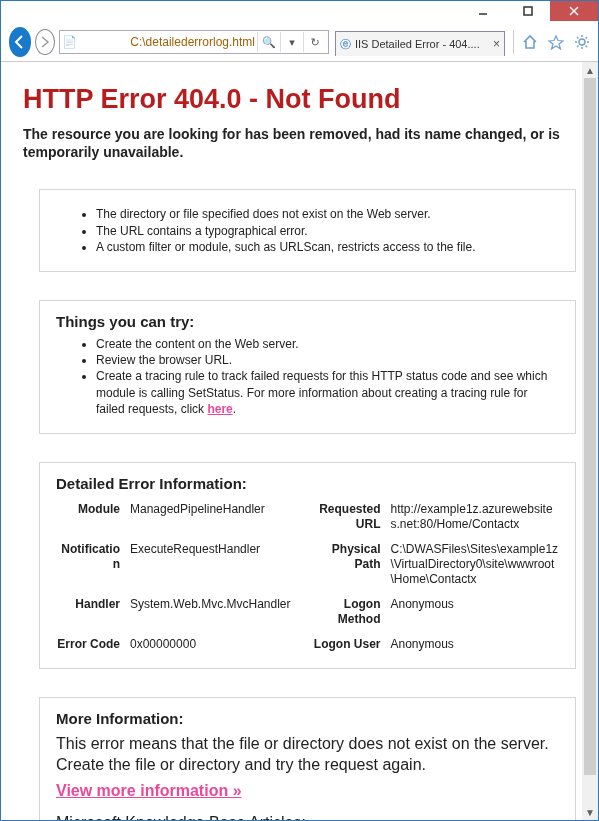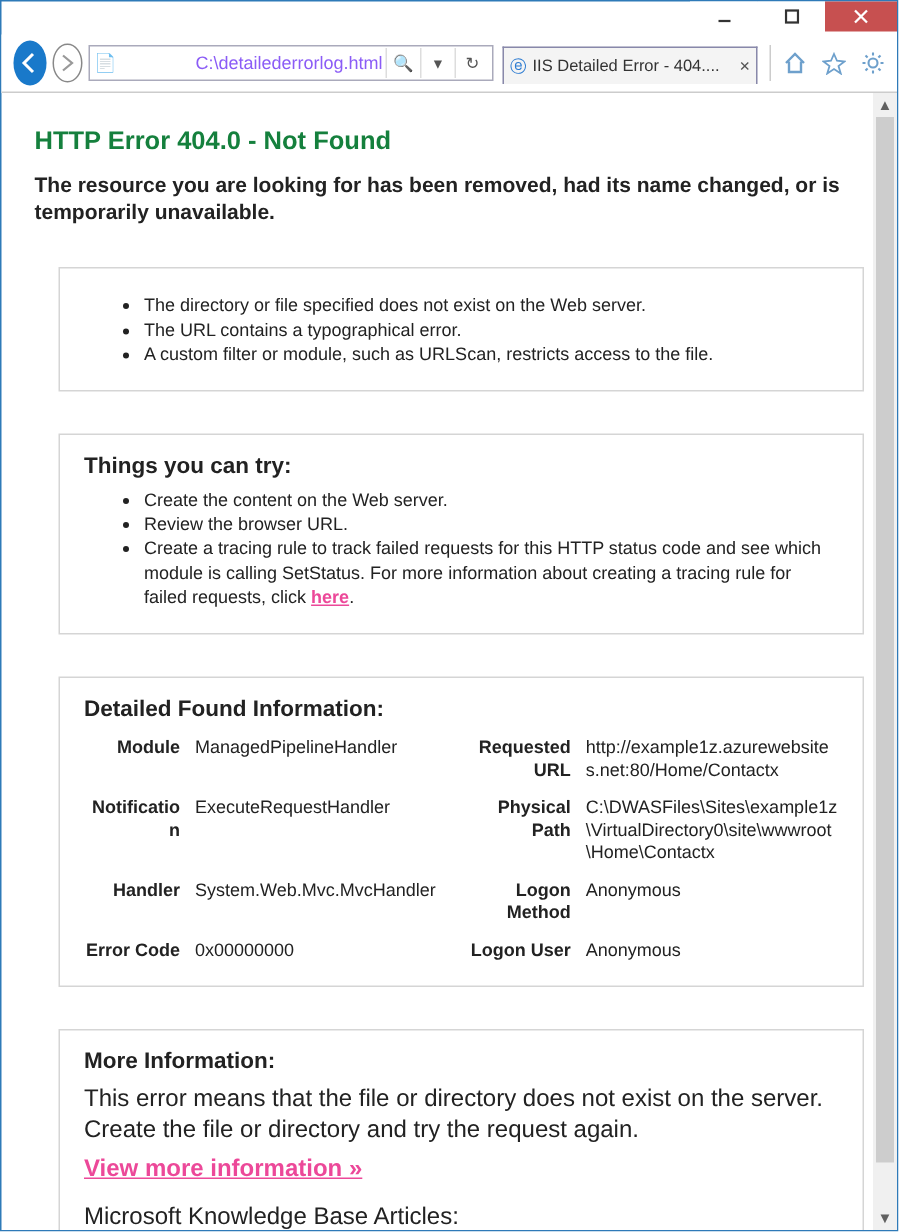--- a/index.html
+++ b/index.html
@@ -66,21 +66,21 @@
     height: 22px;
     background: #fff;
   }
   .addr-favicon {
     width: 20px; display:flex; align-items:center; justify-content:center;
     font-size: 12px;
   }
   .addr-url {
     flex: 1;
     font-size: 12px;
-    color: #8b5cf6;
+    color: #a16207;
     padding: 0 2px;
     white-space: nowrap; overflow: hidden; margin-left: 48px;
   }
   .addr-icons {
     display: flex; align-items: center;
     padding-right: 2px;
     gap: 0;
   }
   .addr-icons .ic {
     width: 22px; height: 20px;
@@ -133,22 +133,22 @@
     flex: 1;
     overflow-y: hidden;
     position: relative;
   }
   .page {
     padding: 22px 22px 12px 22px;
     font-size: 13px;
     color: #222;
   }
   h1.err {
-    color: #15803d;
-    font-size: 17px;
+    color: #b91c1c;
+    font-size: 27px;
     font-weight: bold;
     margin: 0 0 10px 0;
     font-family: "trebuchet MS", "Segoe UI", Arial, sans-serif;
   }
   .summary {
     font-weight: bold;
     font-size: 14px;
     margin: 0 0 28px 0;
     line-height: 1.3;
     font-family: "trebuchet MS", "Segoe UI", Arial, sans-serif;
@@ -308,21 +308,21 @@
       <div class="panel">
         <h2>Things you can try:</h2>
         <ul>
           <li>Create the content on the Web server.</li>
           <li>Review the browser URL.</li>
           <li><span>Create a tracing rule to track failed requests for this HTTP status code and see which module is calling SetStatus. For more information about creating a tracing rule for failed requests, click </span><a href="#">here</a><span>.</span></li>
         </ul>
       </div>
 
       <div class="panel">
-        <h2>Detailed Found Information:</h2>
+        <h2>Detailed Error Information:</h2>
         <div class="detgrid">
           <div class="k">Module</div>
           <div class="v">ManagedPipelineHandler</div>
           <div class="k">Requested URL</div>
           <div class="v">http://example1z.azurewebsites.net:80/Home/Contactx</div>
 
           <div class="k">Notification</div>
           <div class="v">ExecuteRequestHandler</div>
           <div class="k">Physical Path</div>
           <div class="v">C:\DWASFiles\Sites\example1z\VirtualDirectory0\site\wwwroot\Home\Contactx</div>

